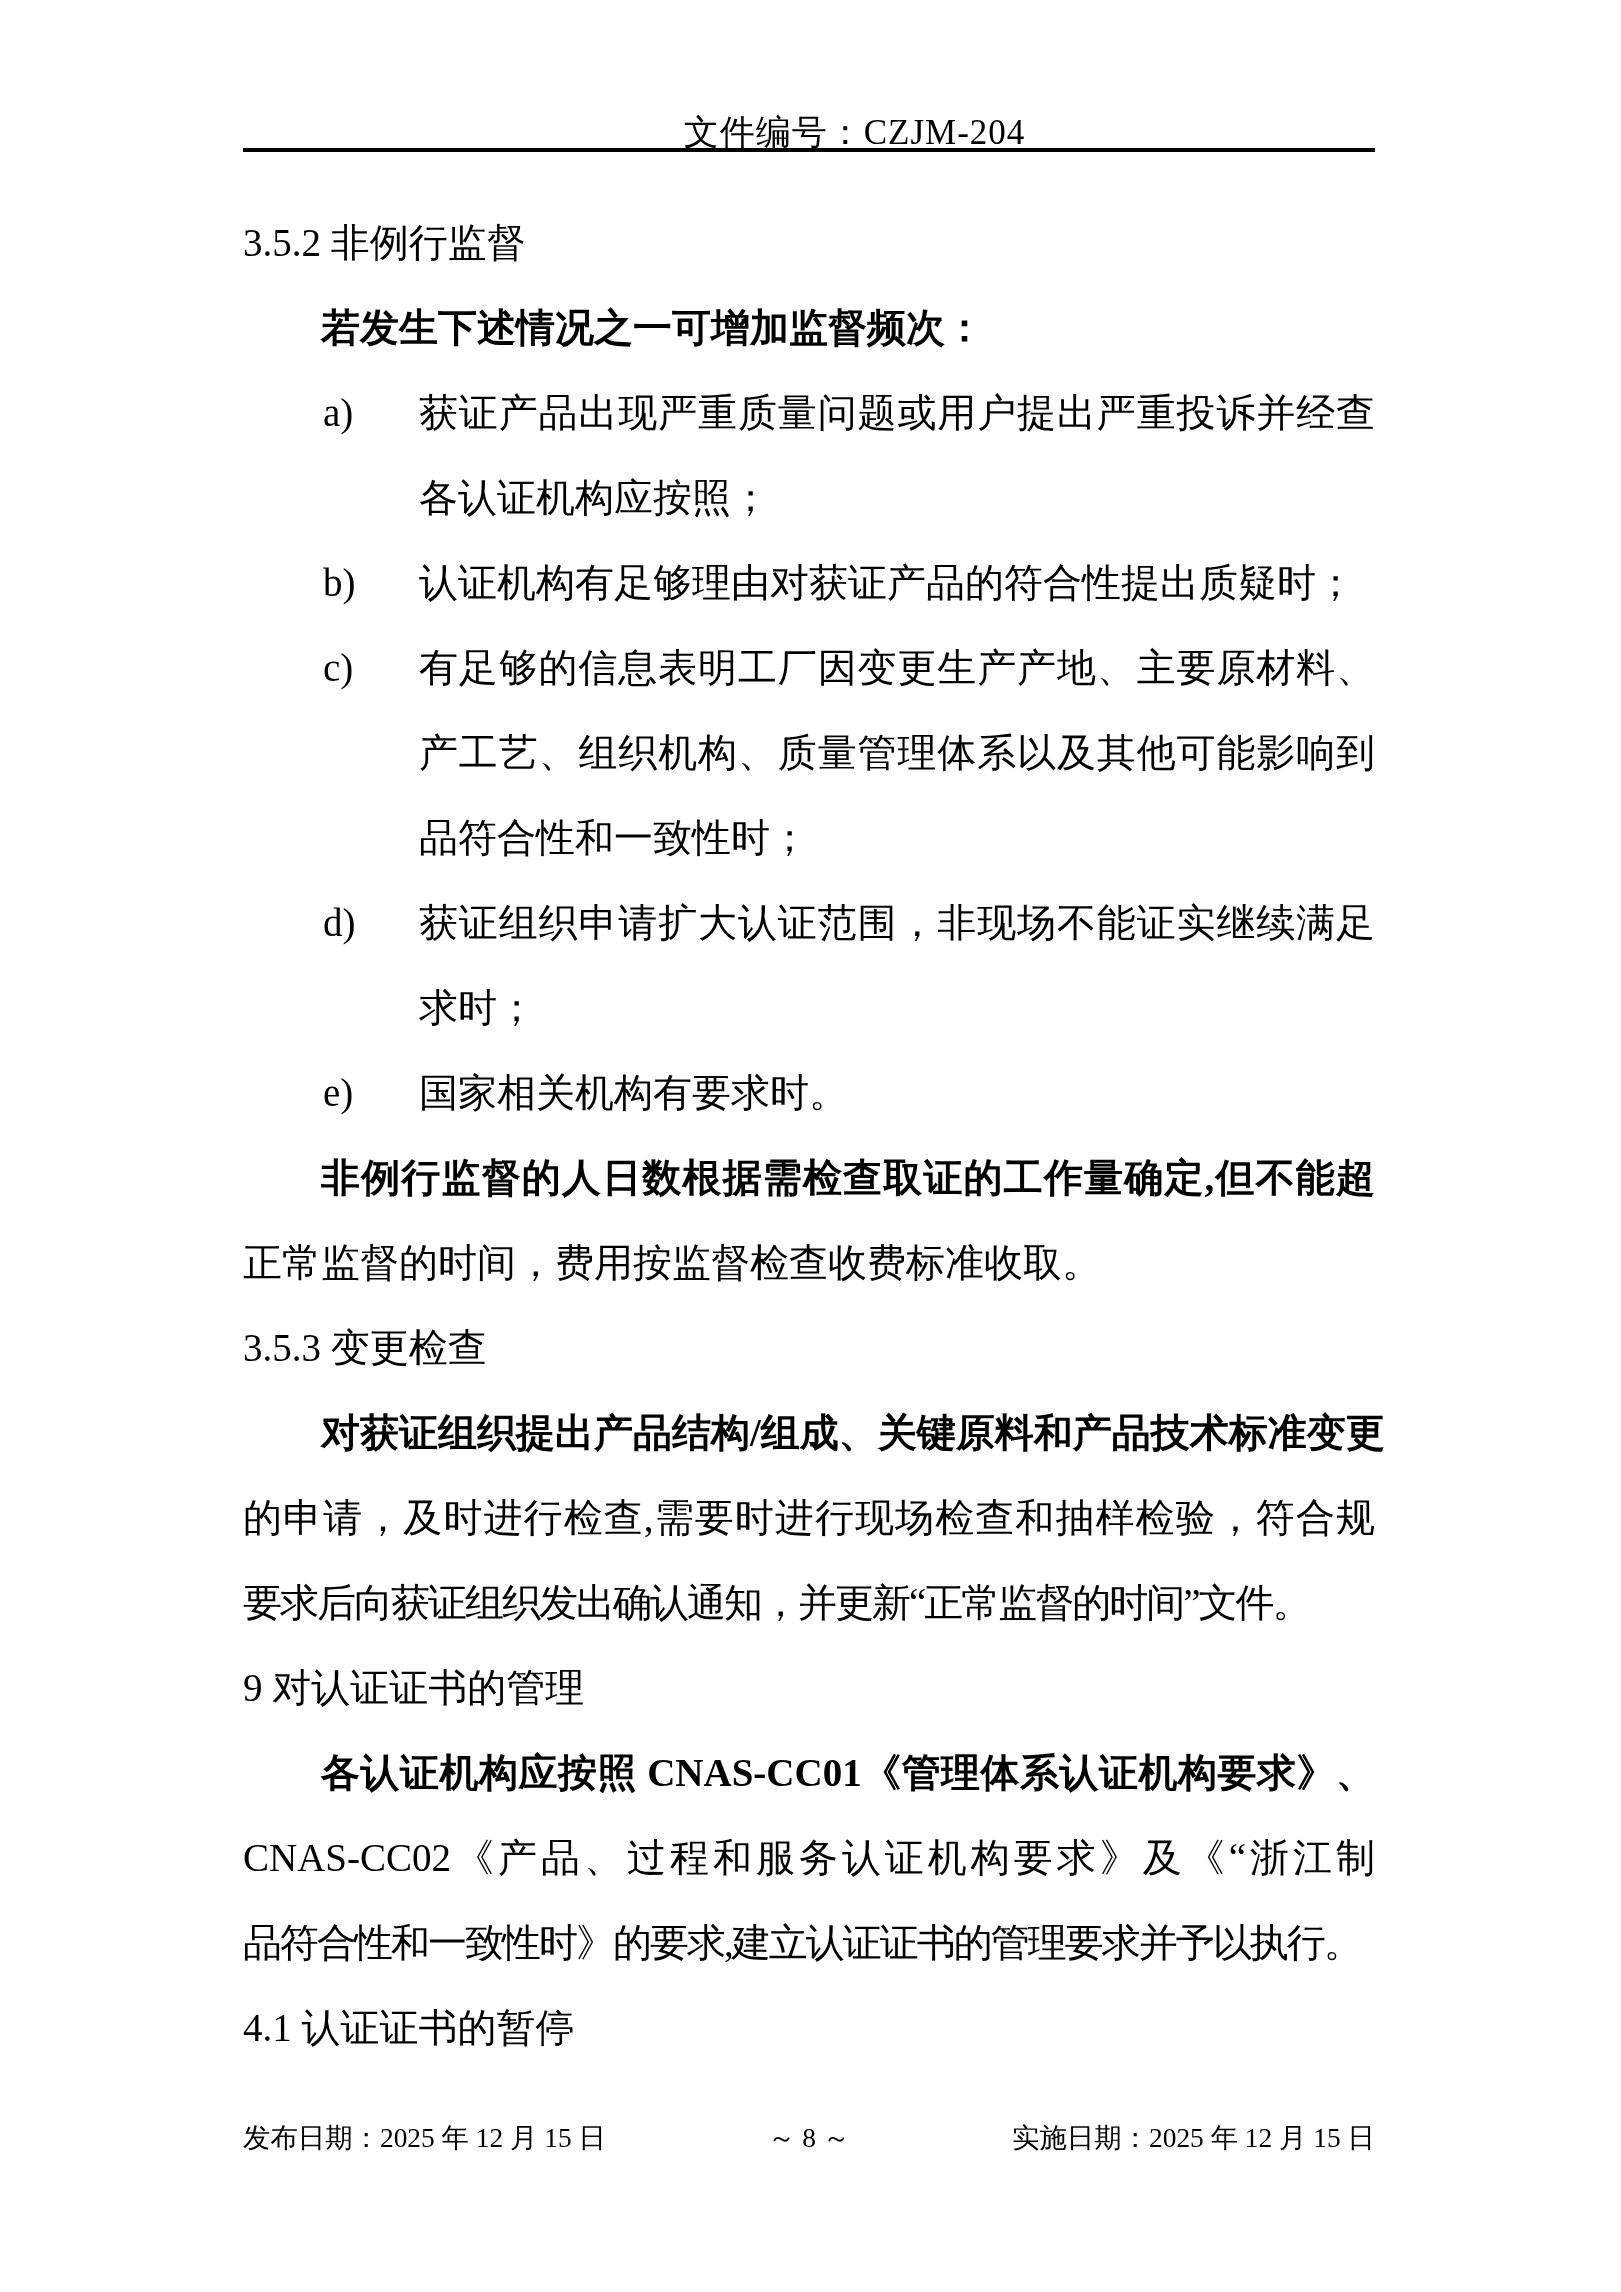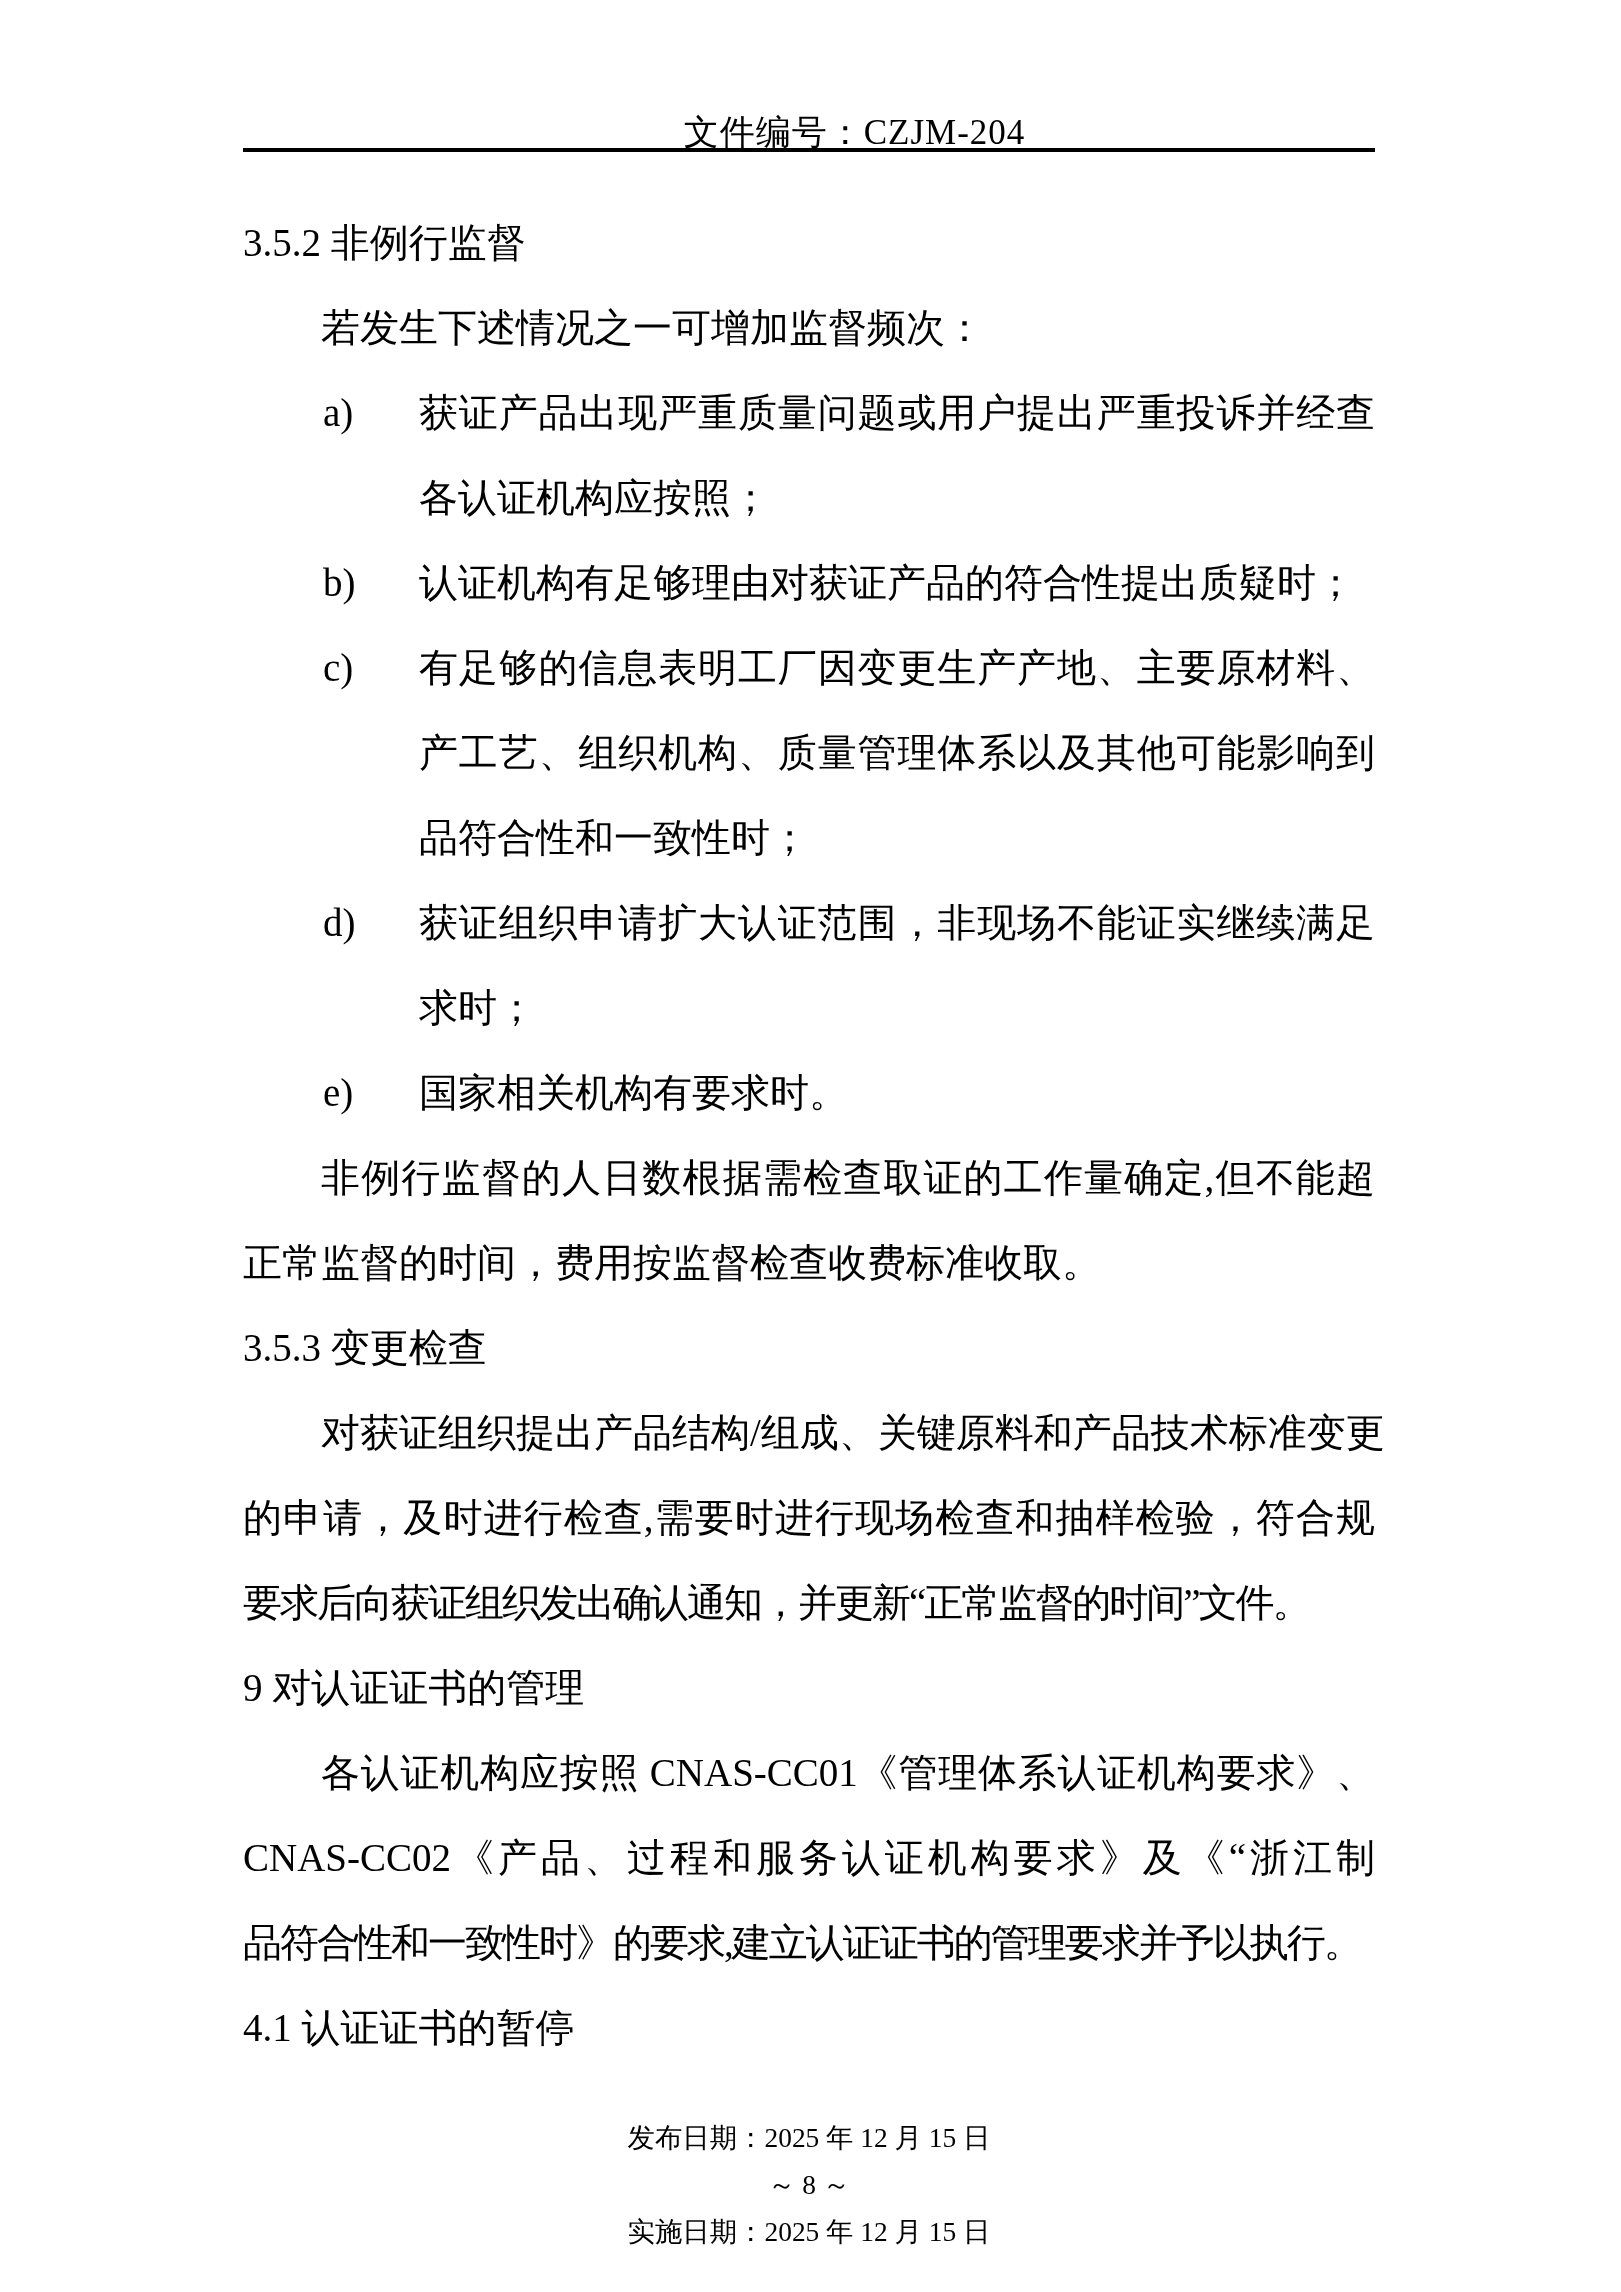--- a/index.html
+++ b/index.html
@@ -23,36 +23,36 @@
     width:1132px; height:3.9px; background:#000000;
   }
   .doc-body {
     position:absolute; top:200px; left:243px; width:1132px;
     font-size:39px;
   }
   .line {
     height:85px; line-height:85px;
     white-space:nowrap;
   }
-  .ind2 { padding-left:78px; }           
+  .ind2 { padding-left:78px;font-weight:bold; }           
   .cont { padding-left:176px; }          
   .item { position:relative; }
   .item-label { position:absolute; left:80px; top:0; }
   .item-text { display:block; margin-left:176px; }
   .j {
     white-space:normal;
     text-align:justify;
     text-align-last:justify;
     overflow:hidden; height:85px;
   }
   .tight { letter-spacing:-2px; }
   .footer {
     position:absolute; top:2115px; left:243px; width:1132px;
     display:flex; justify-content:space-between; align-items:center;
-    font-size:27.4px; line-height:47px;flex-direction:column;
+    font-size:27.4px; line-height:47px;
   }
 </style>
 </head>
 <body>
 
 <div class="page">
 
   <div class="header-text">文件编号：CZJM-204</div>
   <div class="header-rule"></div>
 

